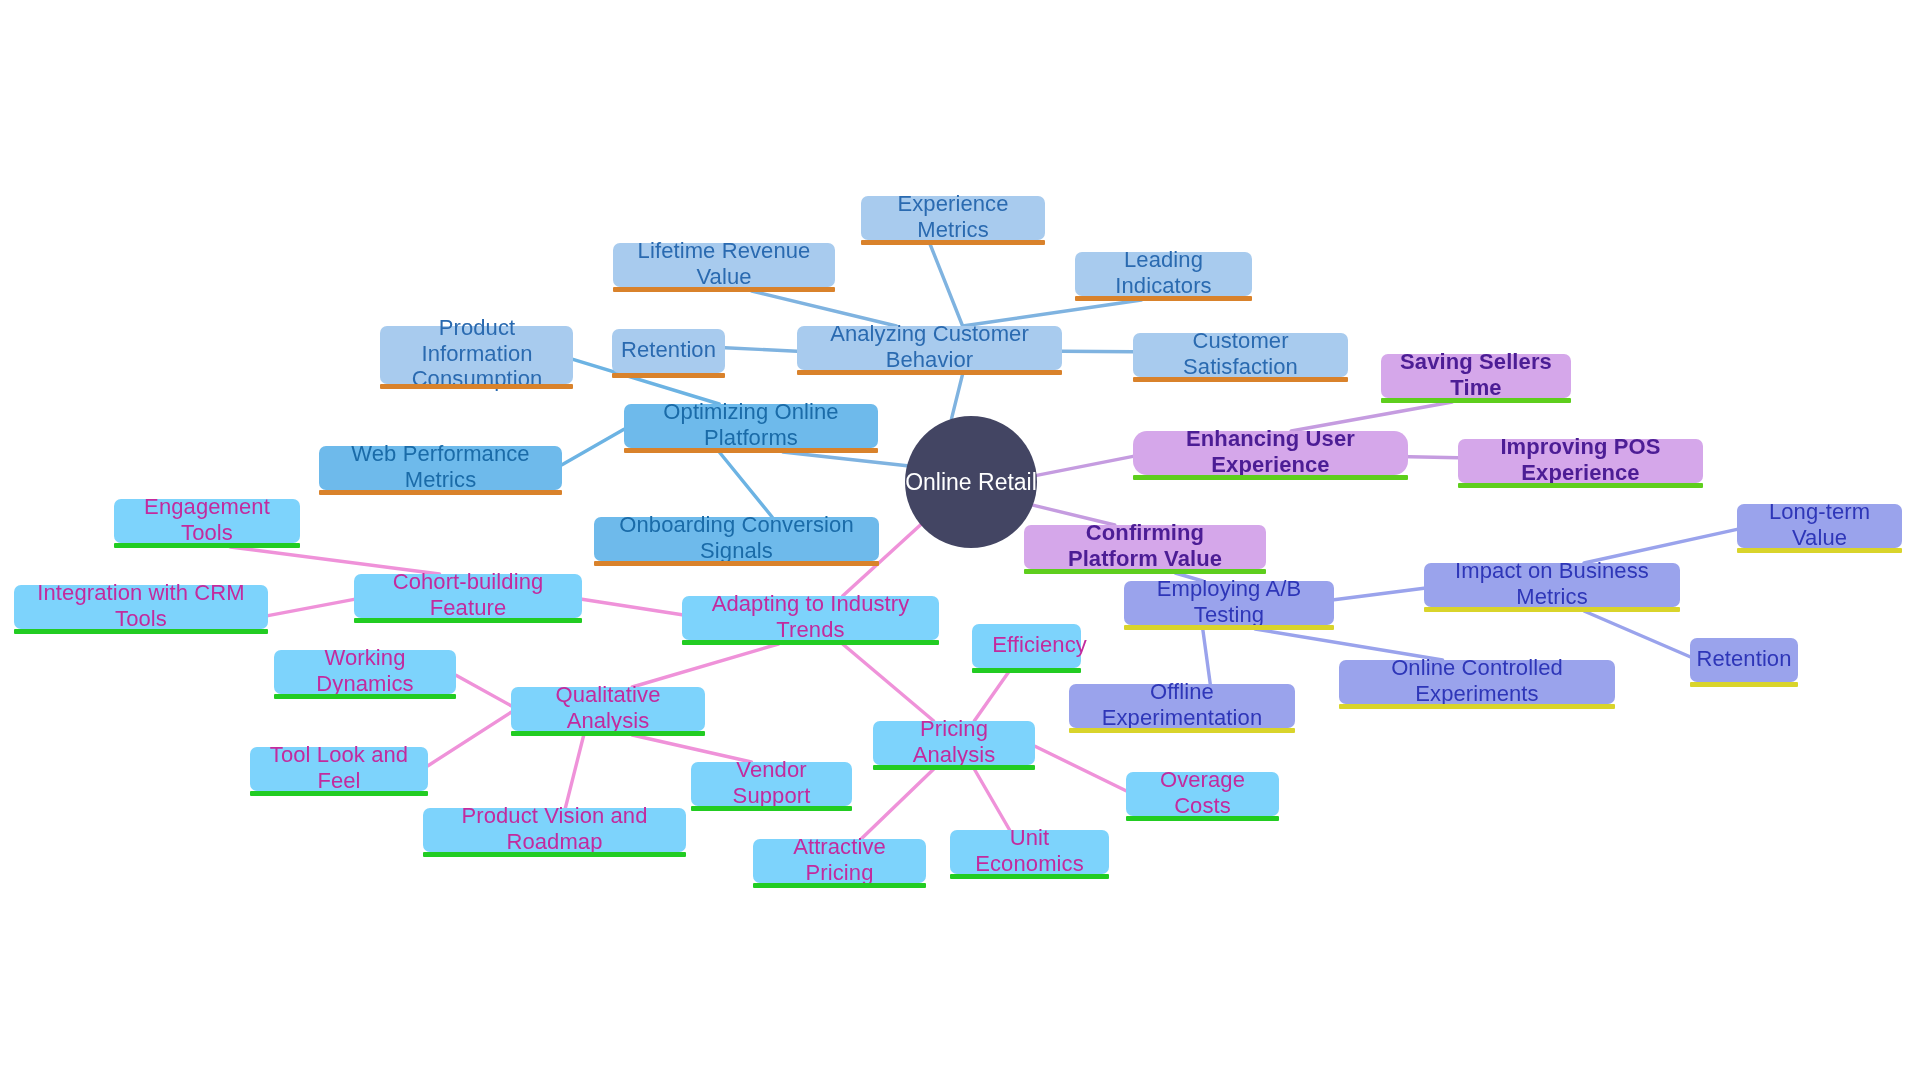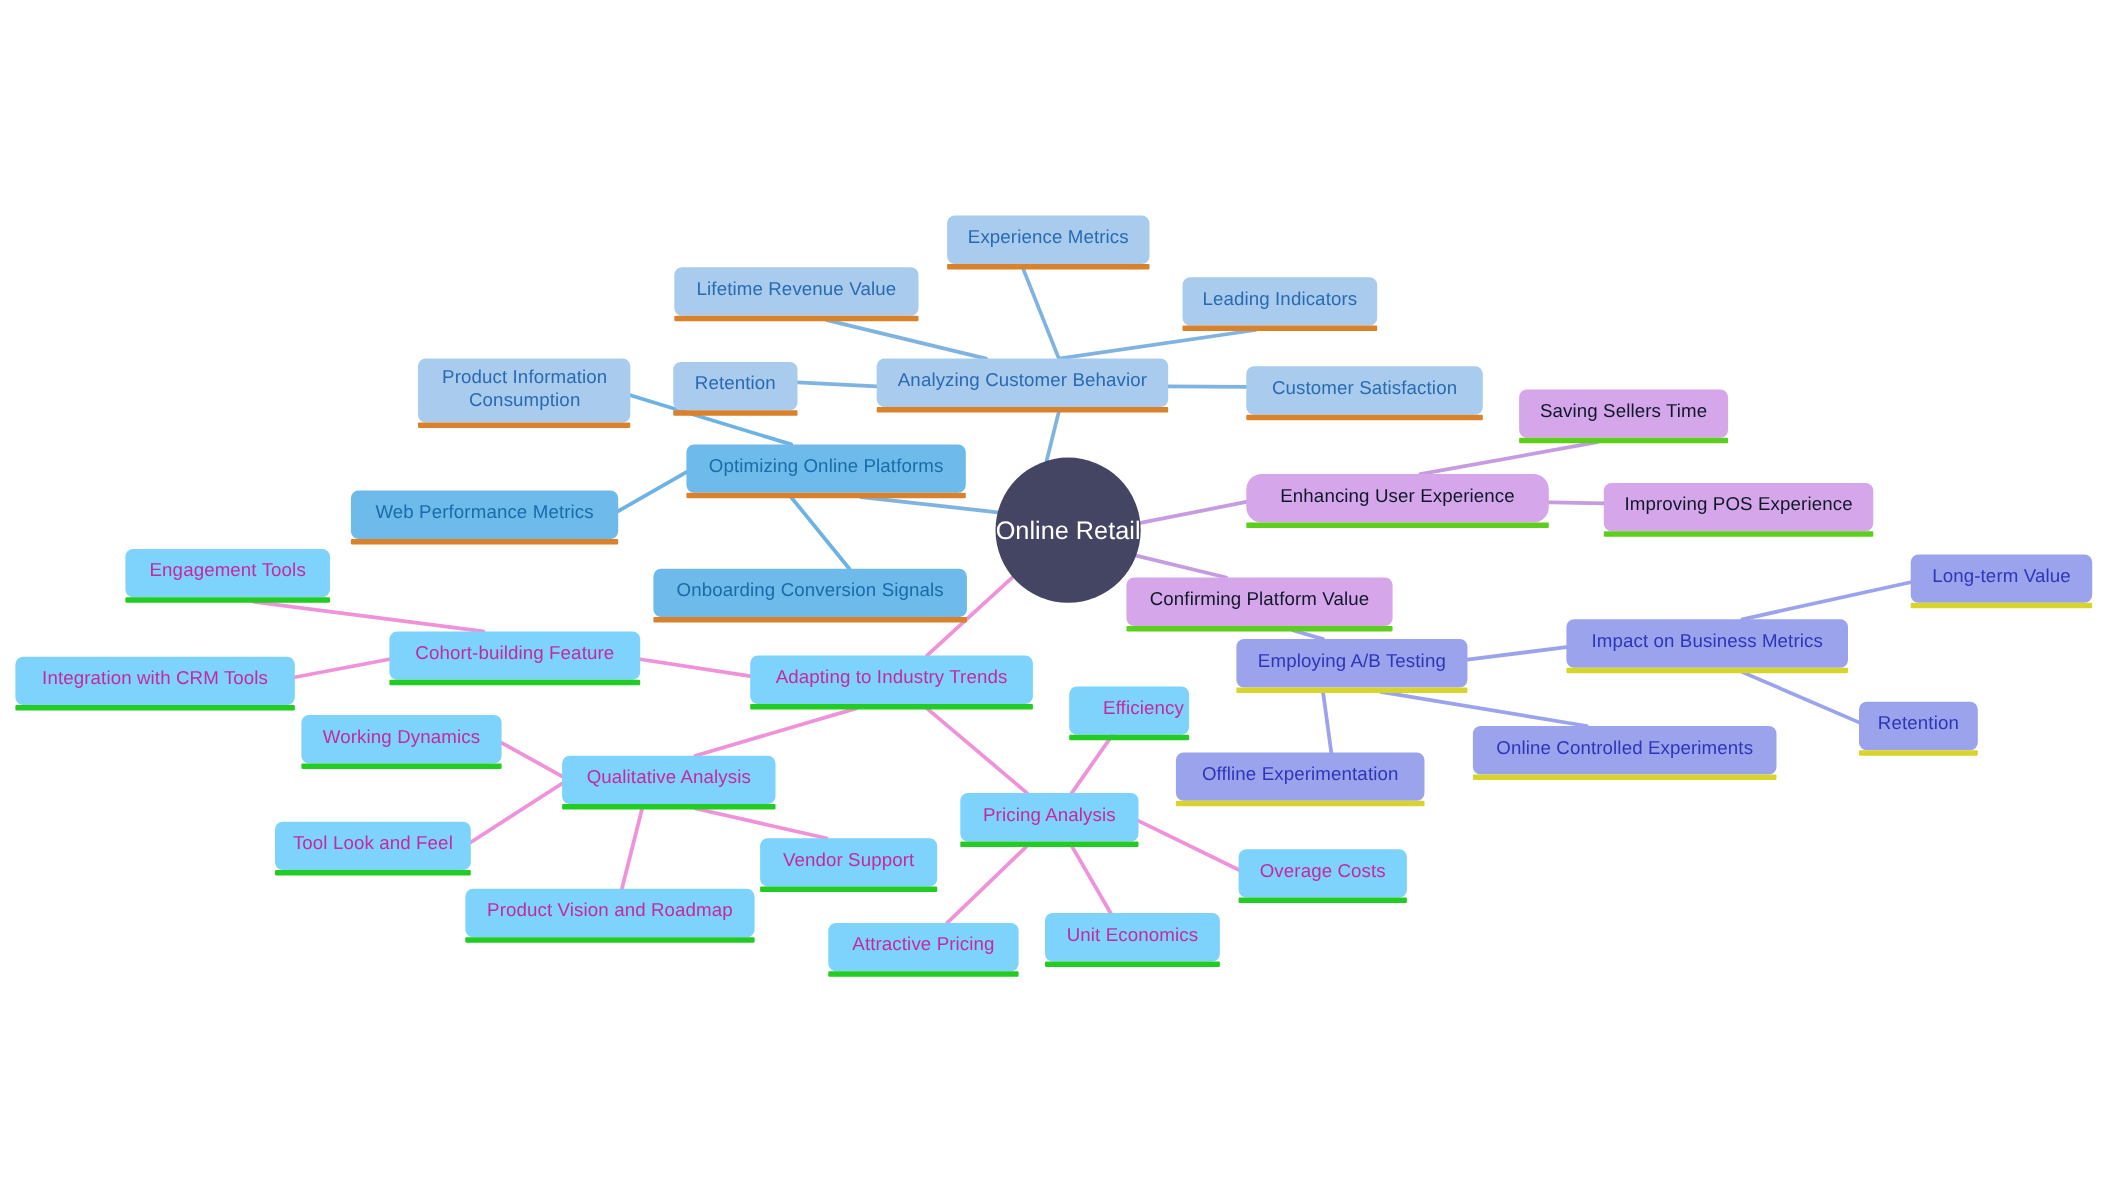--- a/index.html
+++ b/index.html
@@ -11,39 +11,39 @@
   #canvas{position:absolute;inset:0;width:1920px;height:1080px;}
   #edges{position:absolute;left:0;top:0;width:1920px;height:1080px;}
 
   .node{
     position:absolute;
     box-sizing:border-box;
     border-radius:7px;
     display:flex;align-items:center;justify-content:center;
     text-align:center;
     line-height:1.18;
-    font-size:17px;
+    font-size:22px;
     letter-spacing:.1px;
     padding:7px 14px 10px 14px;
     white-space:pre-line;
     z-index:3;
   }
   
   .node::after{
     content:"";position:absolute;left:0;right:0;bottom:-5px;height:5px;border-radius:1px;
   }
 
   
   .c-blue      {background:#a8cbee;color:#2a6ab0;}
   .c-blue::after{background:#d9822b;}
   .c-blue2     {background:#6ebaeb;color:#1a6ba8;}
   .c-blue2::after{background:#d9822b;}
 
   
-  .c-purple    {background:#d5a7ea;color:#0f172a;}
+  .c-purple    {background:#d5a7ea;color:#4c1d95;font-weight:bold;}
   .c-purple::after{background:#5ece1d;}
 
   
   .c-pink      {background:#7dd3fc;color:#c32a9e;}
   .c-pink::after{background:#22cc22;}
 
   
   .c-indigo    {background:#9aa3ec;color:#2e36b8;}
   .c-indigo::after{background:#d9d42b;}
 
@@ -115,21 +115,21 @@
       <div class="node c-purple" style="left: 1133px; top: 431px; width: 275px; height: 44px; border-radius: 14px;">Enhancing User Experience</div>
       <div class="node c-purple" style="left: 1458px; top: 439px; width: 245px; height: 44px;">Improving POS Experience</div>
       <div class="node c-purple" style="left: 1024px; top: 525px; width: 242px; height: 44px;">Confirming Platform Value</div>
       <div class="node c-indigo" style="left: 1124px; top: 581px; width: 210px; height: 44px;">Employing A/B Testing</div>
       <div class="node c-indigo" style="left: 1424px; top: 563px; width: 256px; height: 44px;">Impact on Business Metrics</div>
       <div class="node c-indigo" style="left: 1737px; top: 504px; width: 165px; height: 44px;">Long-term Value</div>
       <div class="node c-indigo" style="left: 1690px; top: 638px; width: 108px; height: 44px;">Retention</div>
       <div class="node c-indigo" style="left: 1339px; top: 660px; width: 276px; height: 44px;">Online Controlled Experiments</div>
       <div class="node c-indigo" style="left: 1069px; top: 684px; width: 226px; height: 44px;">Offline Experimentation</div>
       <div class="node c-pink" style="left: 114px; top: 499px; width: 186px; height: 44px;">Engagement Tools</div>
-      <div class="node c-pink" style="left: 14px; top: 597px; width: 254px; height: 44px;">Integration with CRM Tools</div>
+      <div class="node c-pink" style="left: 14px; top: 585px; width: 254px; height: 44px;">Integration with CRM Tools</div>
       <div class="node c-pink" style="left: 354px; top: 574px; width: 228px; height: 44px;">Cohort-building Feature</div>
       <div class="node c-pink" style="left: 682px; top: 596px; width: 257px; height: 44px;">Adapting to Industry Trends</div>
       <div class="node c-pink" style="left: 972px; top: 624px; width: 109px; height: 44px; padding-left: 40px;">Efficiency</div>
       <div class="node c-pink" style="left: 274px; top: 650px; width: 182px; height: 44px;">Working Dynamics</div>
       <div class="node c-pink" style="left: 511px; top: 687px; width: 194px; height: 44px;">Qualitative Analysis</div>
       <div class="node c-pink" style="left: 873px; top: 721px; width: 162px; height: 44px;">Pricing Analysis</div>
       <div class="node c-pink" style="left: 250px; top: 747px; width: 178px; height: 44px;">Tool Look and Feel</div>
       <div class="node c-pink" style="left: 691px; top: 762px; width: 161px; height: 44px;">Vendor Support</div>
       <div class="node c-pink" style="left: 1126px; top: 772px; width: 153px; height: 44px;">Overage Costs</div>
       <div class="node c-pink" style="left: 401px; top: 808px; width: 263px; height: 44px; margin-left: 22px;">Product Vision and Roadmap</div>

